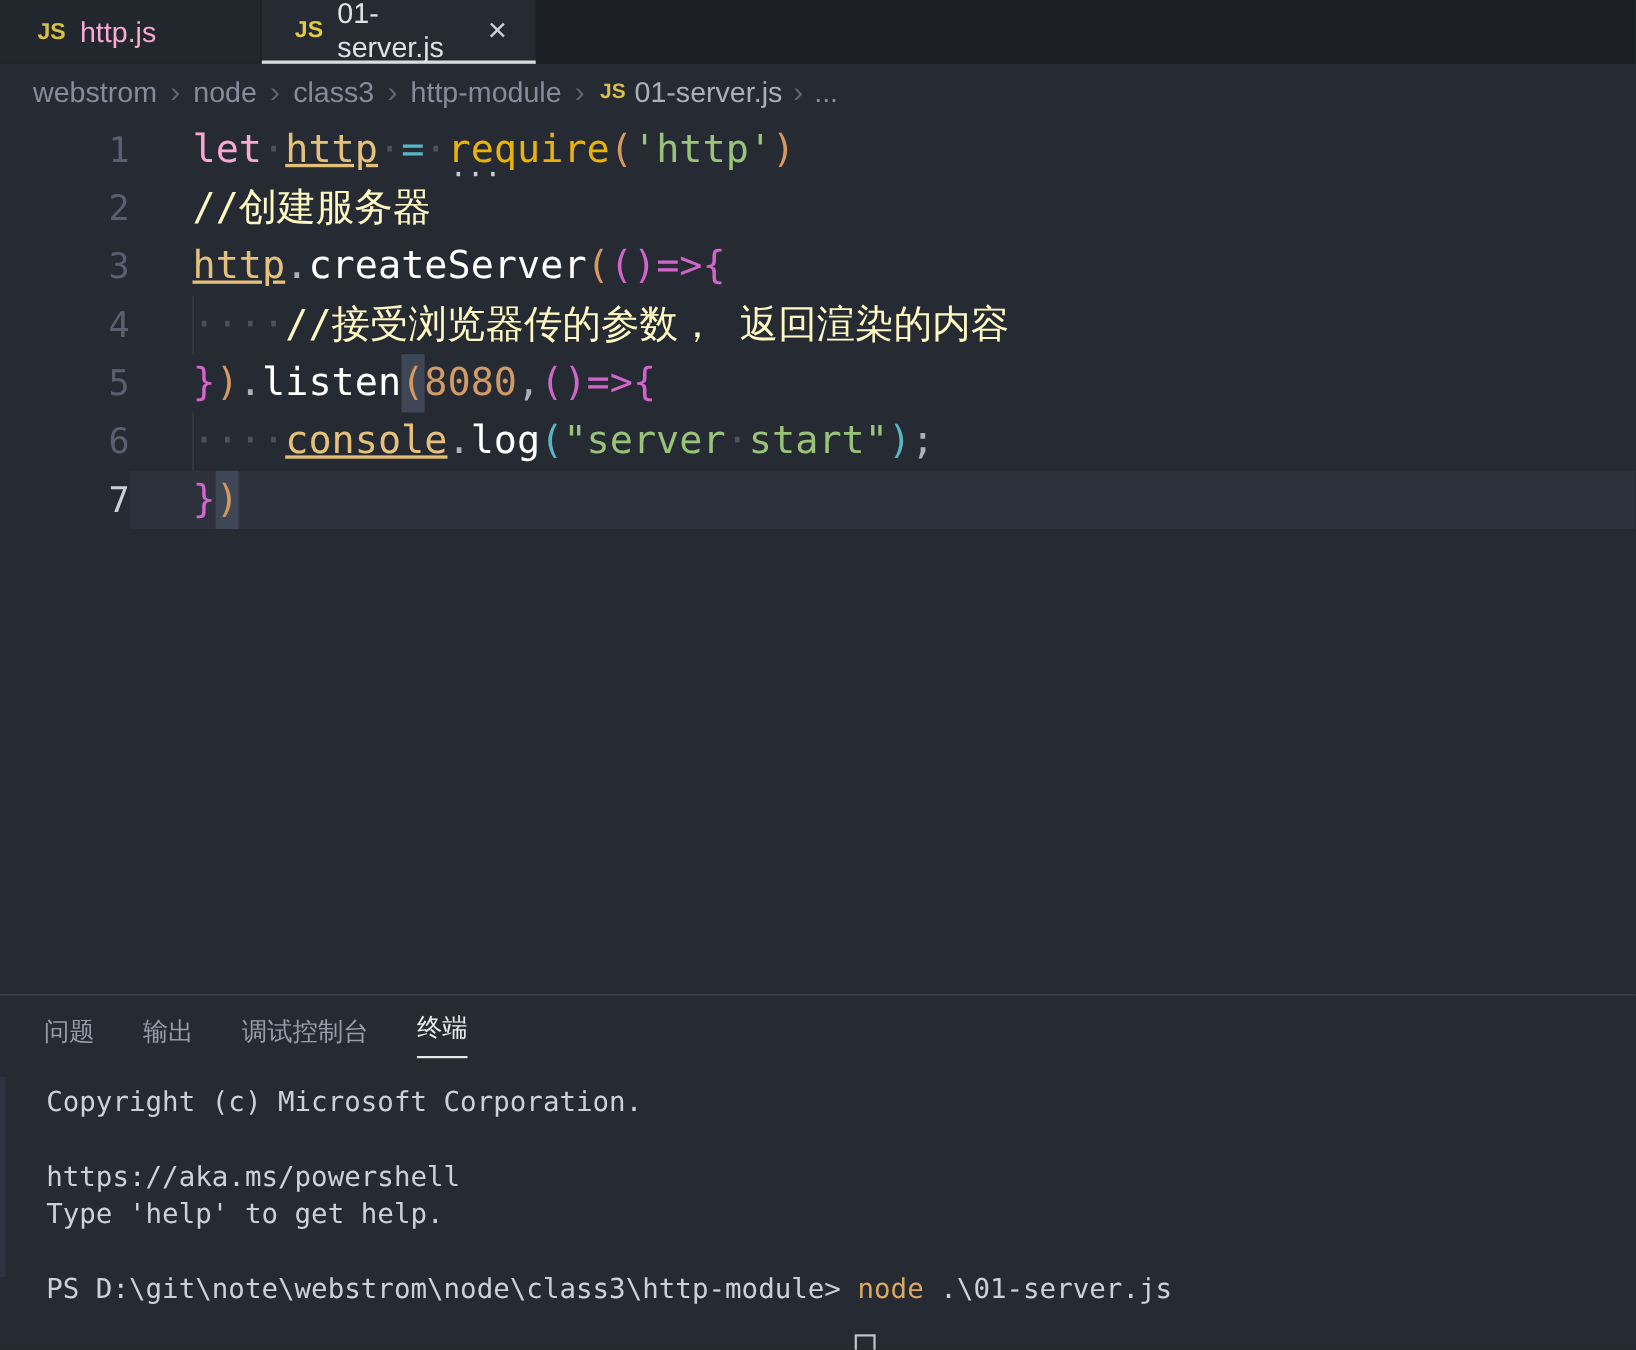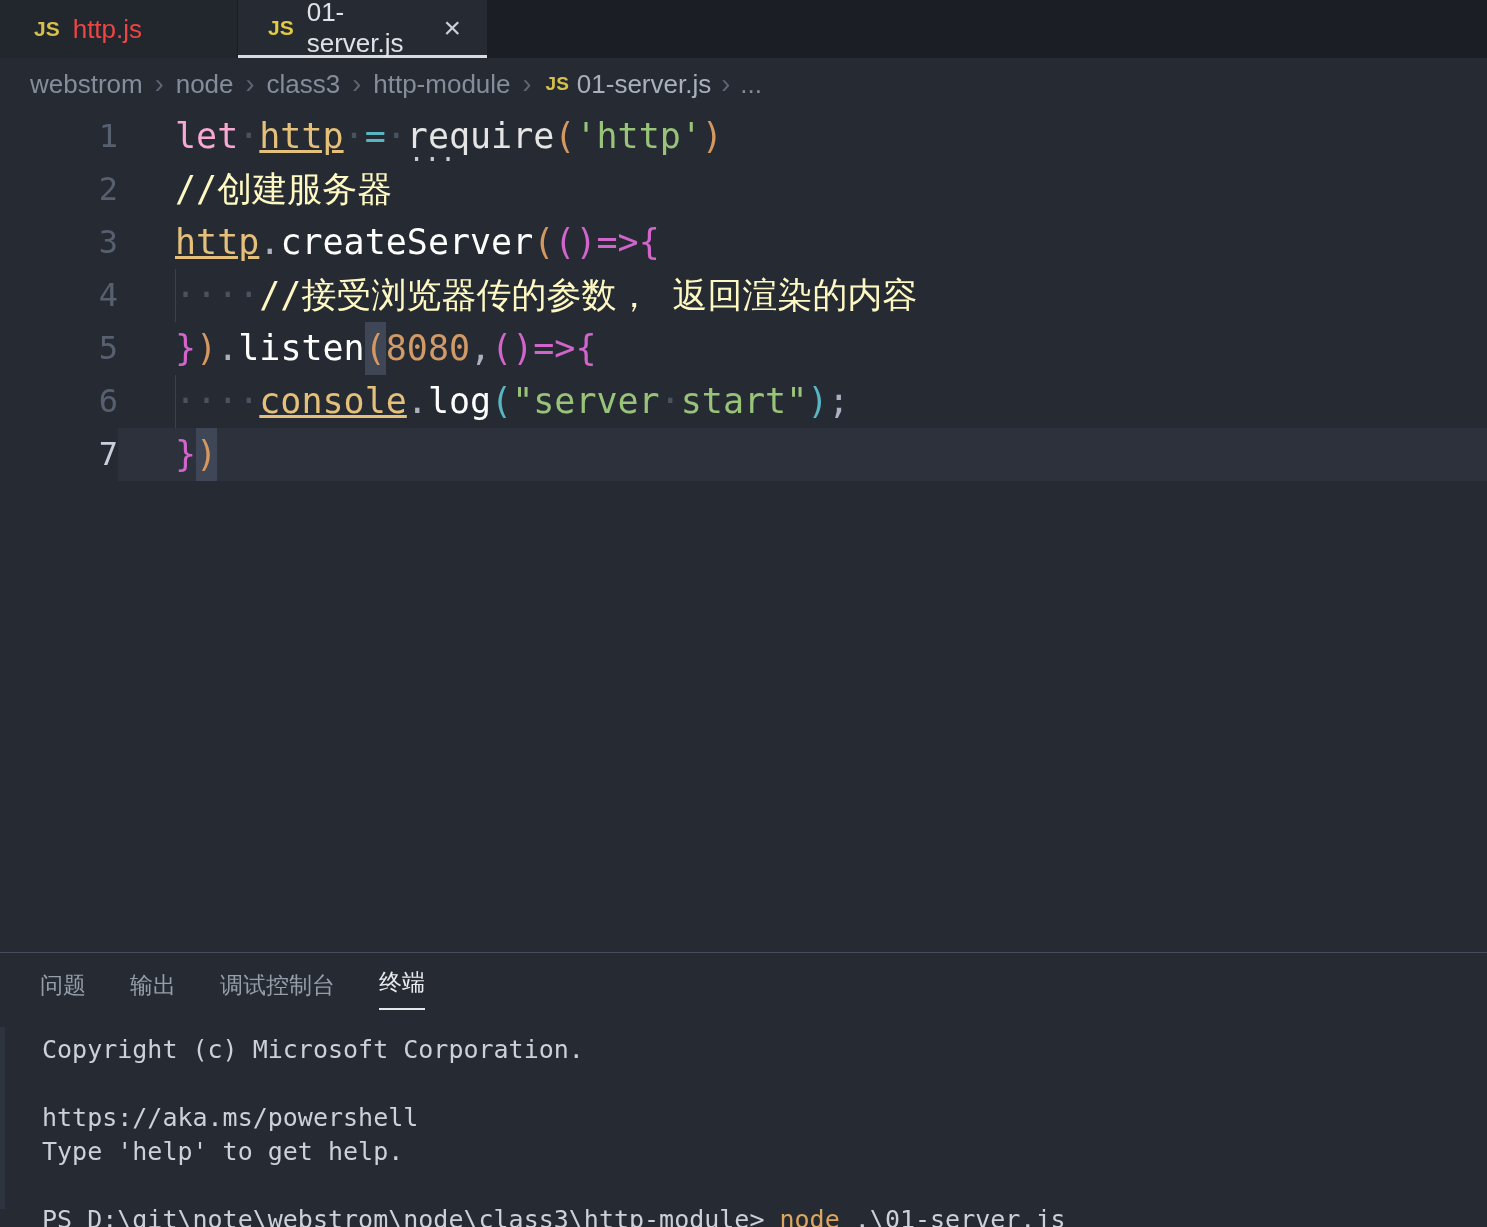--- a/index.html
+++ b/index.html
@@ -6,21 +6,21 @@
   html,body { width:1487px; height:1227px; overflow:hidden; }
   body { background:#262b33; font-family:"Liberation Sans", sans-serif; position:relative; }
 
   
   .tabbar { height:58px; background:#1b1e24; display:flex; align-items:stretch; }
   .tab { display:flex; align-items:center; padding:0 26px 0 34px; cursor:pointer; }
   .tab.inactive { width:238px; background:#22262d; border-right:1px solid #191c22; }
   .tab.active { width:249px; background:#262b33; border-bottom:3px solid #d8dce1; padding-left:30px; }
   .tab .js-badge { font-weight:bold; font-size:21px; color:#d6c04b; margin-right:13px; letter-spacing:0px; }
   .tab.active .js-badge { color:#e2ca41; }
-  .tab .tab-label { font-size:26px; color:#ef4444; }
+  .tab .tab-label { font-size:26px; color:#f9a8d4; }
   .tab.active .tab-label { color:#dfe2e7; }
   .tab .close { font-size:30px; color:#ccd1d8; margin-left:26px; line-height:1; }
 
   
   .breadcrumb { height:52px; display:flex; align-items:center; padding-left:28px; font-size:26px; color:#858d9b; }
   .crumb { margin:0 2px; }
   .crumb-sep { color:#5e6674; margin:0 10px; font-size:27px; }
   .crumb-js { font-weight:bold; font-size:19px; color:#d6c04b; margin:0 8px 0 4px; }
   .crumb-file { color:#a9b0bc; }
   .crumb-more { color:#858d9b; }
@@ -31,35 +31,35 @@
   .ln { width:118px; text-align:right; color:#586070; font-size:32px; flex:none; }
   .lc { flex:1; padding-left:57px; position:relative; }
   .line.current .lc { background:#2c313c; }
   .line.current .ln { color:#c9d0dc; }
   .guide { position:absolute; left:57px; top:0; bottom:0; width:1px; background:#3a4150; }
 
   .t-kw  { color:#f9a8d4; }
   .t-var { color:#e5c07b;text-decoration:underline; }
   .t-opc { color:#56b6c2; }
   .t-fn  { color:#ffffff; }
-  .t-fnh { color:#e5e5e5; position:relative;text-align:right; }
+  .t-fnh { color:#eab308; position:relative;text-align:right; }
   .t-fnh::after { content:"···"; position:absolute; left:2px; bottom:-8px; color:#c8cdd5; font-size:26px; line-height:10px; }
   .t-b1  { color:#d59861; }
   .t-b2  { color:#d165cb; }
   .t-b3  { color:#56b6c2; }
   .t-arr { color:#d165cb; }
   .t-str { color:#98c379; }
   .t-num { color:#d19a66; }
   .t-com { color:#fef9c3; }
   .t-pun { color:#abb2bf; }
   .t-ws  { color:#4a5260; }
   .match { background:#3f4756; display:inline-block; }
 
   
-  .panel { position:absolute; left:0; top:904px; width:1487px; bottom:0; background:#262b33; border-top:1px solid #454d5b;margin-top:48px; }
+  .panel { position:absolute; left:0; top:904px; width:1487px; bottom:0; background:#262b33; border-top:1px solid #454d5b; }
   .panel-tabs { height:70px; display:flex; align-items:center; padding-left:40px; gap:44px; }
   .panel-tab { font-size:23px; color:#969ea9; padding-bottom:6px; cursor:pointer; }
   .panel-tab.active { color:#e8ebef; border-bottom:2px solid #e4e7ec; padding-bottom:10px; }
 
   .terminal { position:relative; padding-top:10px; }
   .term-line { height:34px; line-height:34px; font-family:"DejaVu Sans Mono", monospace; font-size:25px; padding-left:42px; white-space:pre; }
   .seg-plain { color:#ccd1d9; }
   .seg-cmd { color:#dca860; }
   .term-scroll-strip { position:absolute; left:0; top:4px; width:5px; height:182px; background:#2e343f; }
   .term-cursor { position:absolute; left:777px; top:238px; width:19px; height:26px; border:2px solid #c0c6cf; background:transparent; }

